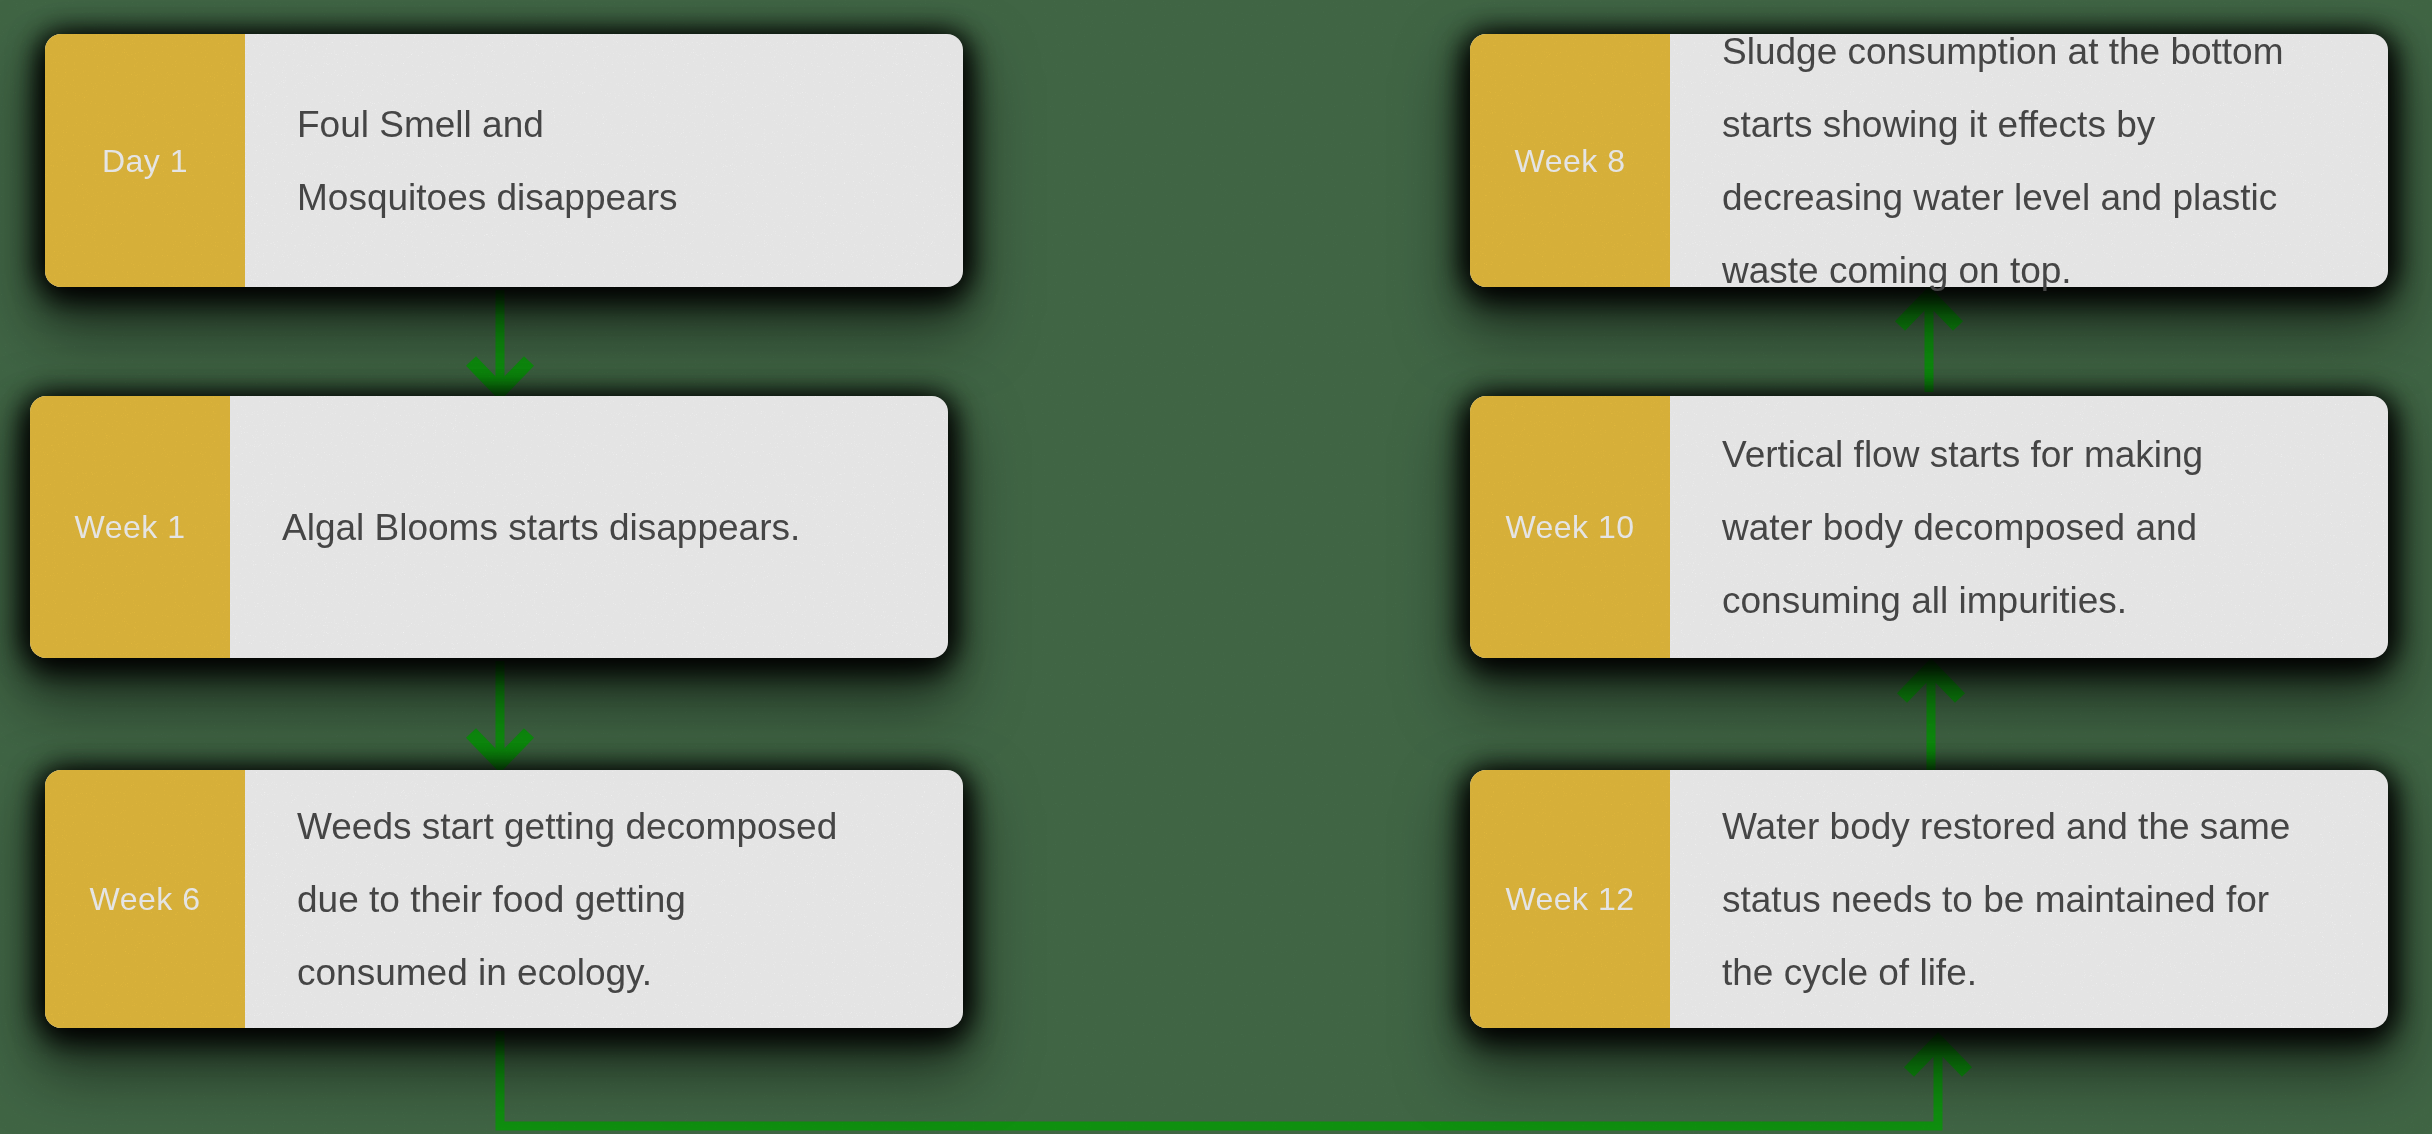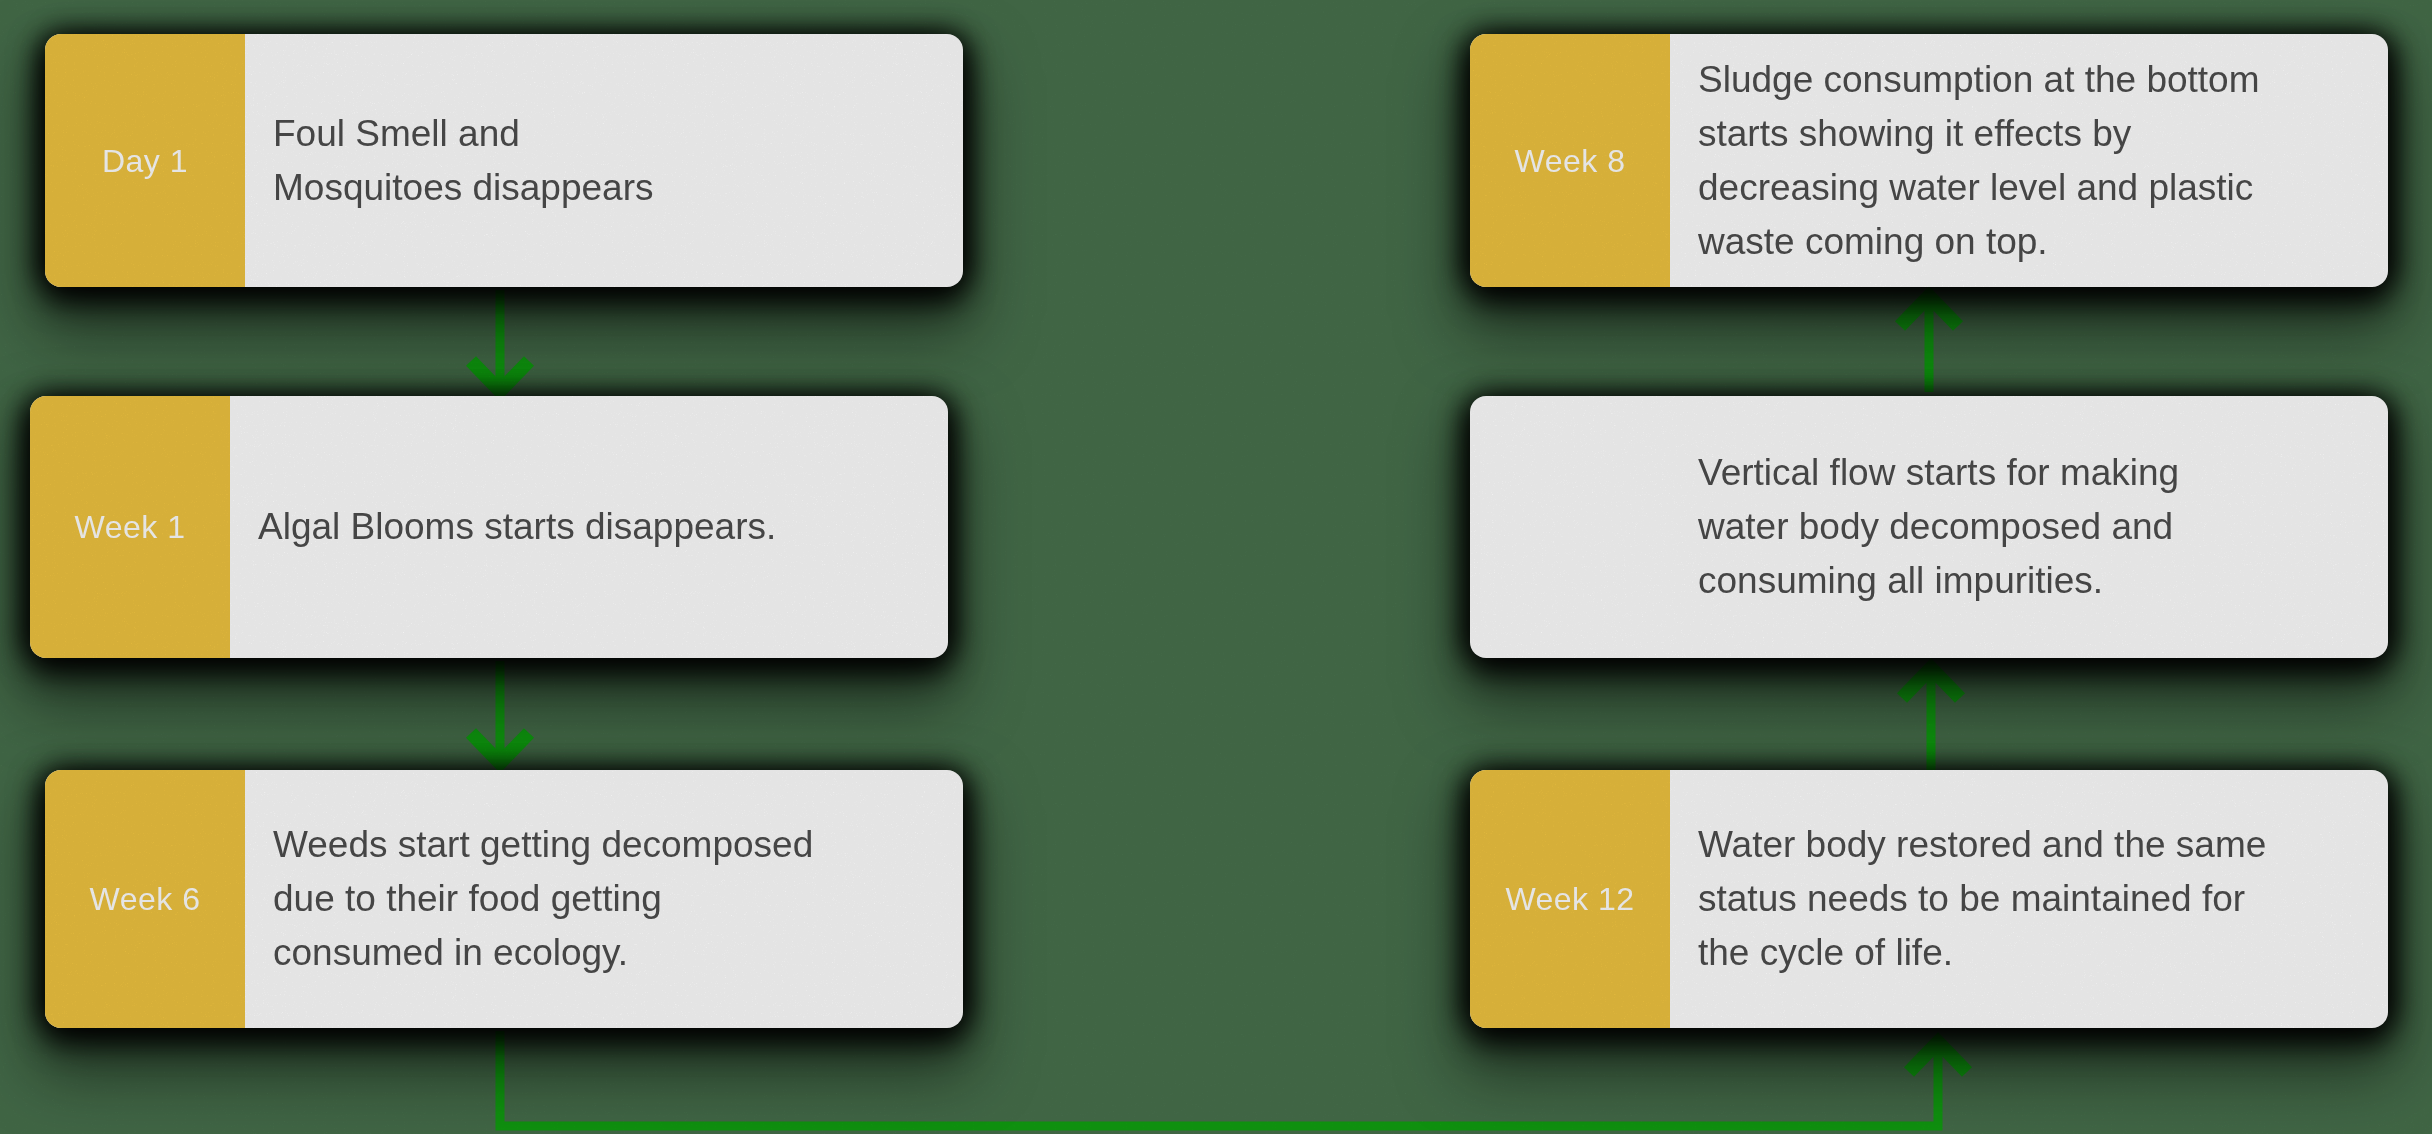--- a/index.html
+++ b/index.html
@@ -35,24 +35,24 @@
   .label{
     position:absolute;left:0;top:0;bottom:0;width:200px;
     background:var(--label);
     border-radius:16px 0 0 16px;
     display:flex;align-items:center;justify-content:center;
     color:var(--label-text);
     font-size:32px;line-height:1;letter-spacing:0.5px;
   }
   .desc{
     position:absolute;left:200px;right:20px;top:0;bottom:0;
-    padding-left:28px;
+    padding-left:52px;
     display:flex;align-items:center;
     color:var(--body-text);
-    font-size:37px;line-height:54px;
+    font-size:37px;line-height:73px;
     white-space:pre-line;
   }
   #grain{position:absolute;left:0;top:0;z-index:3;pointer-events:none;}
 </style>
 </head>
 <body>
 
 <div id="canvas">
 
   <svg id="flow-svg" width="2432" height="1134" viewBox="0 0 2432 1134">
@@ -98,20 +98,21 @@
 
   <div class="card" style="left:1470px;top:34px;width:918px;height:253px">
     <div class="label">Week 8</div>
     <div class="desc">Sludge consumption at the bottom
 starts showing it effects by
 decreasing water level and plastic
 waste coming on top.</div>
   </div>
 
   <div class="card" style="left:1470px;top:396px;width:918px;height:262px">
+    <div class="label">Week 10</div>
     <div class="desc">Vertical flow starts for making
 water body decomposed and
 consuming all impurities.</div>
   </div>
 
   <div class="card" style="left:1470px;top:770px;width:918px;height:258px">
     <div class="label">Week 12</div>
     <div class="desc">Water body restored and the same
 status needs to be maintained for
 the cycle of life.</div>

